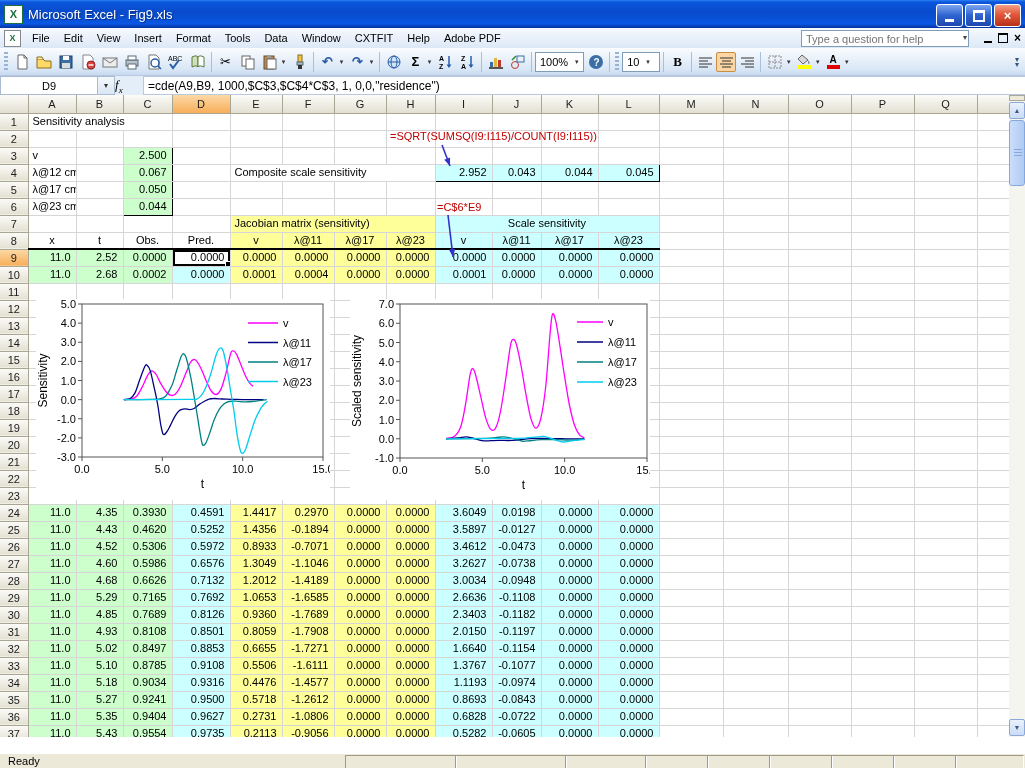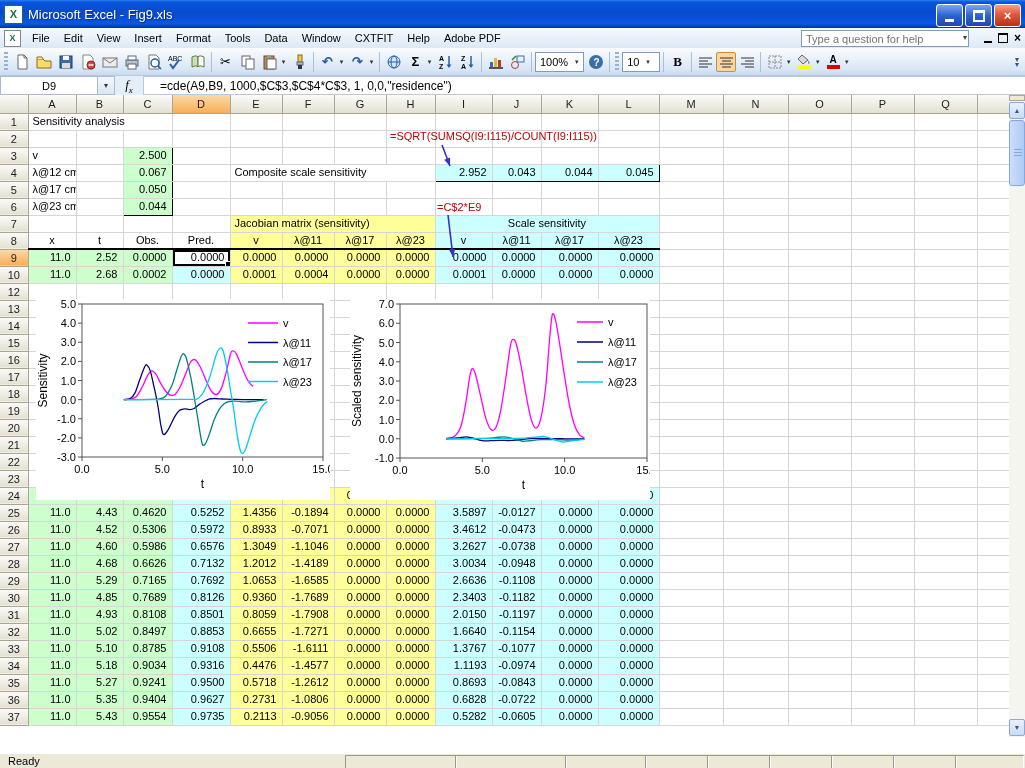--- a/index.html
+++ b/index.html
@@ -52,24 +52,24 @@
   .color-btn{width:20px;height:20px;display:flex;flex-direction:column;align-items:center;justify-content:center;}
   .color-btn .bar{width:13px;height:4px;margin-top:1px;}
   .chev{margin-left:auto;margin-right:2px;width:12px;color:#33557F;font-size:8px;display:flex;flex-direction:column;align-items:center;line-height:5px;}
   
   .fbar{position:absolute;left:0;top:76px;width:1025px;height:19px;background:#E4EEF9;
     border-bottom:1px solid #B9C9DD;display:flex;align-items:center;font-size:12px;}
   .namebox{width:96px;height:17px;background:#fff;border:1px solid #A9BAD1;display:flex;align-items:center;
     justify-content:center;font-size:11px;}
   .namedrop{width:16px;height:17px;display:flex;align-items:center;justify-content:center;font-size:8px;color:#333;
     border:1px solid #A9BAD1;border-left:none;background:linear-gradient(#F4F8FD,#D9E6F4);}
-  .fx{width:28px;text-align:center;font-family:"Liberation Serif",serif;font-style:italic;font-size:13px;}
+  .fx{width:28px;text-align:left;font-family:"Liberation Serif",serif;font-style:italic;font-size:13px;}
   .fx sub{font-size:9px;}
   .fwin{flex:1;height:17px;background:#fff;border:1px solid #B9C9DD;border-right:none;
-    display:flex;align-items:center;padding-left:16px;font-size:12px;}
+    display:flex;align-items:center;padding-left:4px;font-size:12px;}
   
   #sheetRegion{position:absolute;left:0;top:95px;width:1025px;height:642px;background:#fff;overflow:hidden;}
   #gridwrap{position:absolute;left:0;top:0;width:1009px;height:642px;overflow:hidden;}
   table.grid{border-collapse:collapse;table-layout:fixed;width:1009px;}
   .grid th,.grid td{padding:0;overflow:hidden;white-space:nowrap;box-sizing:border-box;}
   .grid td{border-right:1px solid #D6D6D6;border-bottom:1px solid #D6D6D6;height:17px;
     font-size:11px;line-height:15px;color:#000;}
   .grid th{background:linear-gradient(#FBFBF8,#E3E0D2);border-right:1px solid #A9A694;
     border-bottom:1px solid #A9A694;font-weight:normal;font-size:11px;height:18px;color:#1c1c1c;}
   .grid th.rowh{height:17px;}
@@ -619,20 +619,41 @@
               <td class="f-cyan num">0.0000</td>
               <td class="f-cyan num">0.0000</td>
               <td class=""></td>
               <td class=""></td>
               <td class=""></td>
               <td class=""></td>
               <td class=""></td>
               <td></td>
             </tr>
             <tr>
+              <th class="rowh">11</th>
+              <td class=""></td>
+              <td class=""></td>
+              <td class=""></td>
+              <td class=""></td>
+              <td class=""></td>
+              <td class=""></td>
+              <td class=""></td>
+              <td class=""></td>
+              <td class=""></td>
+              <td class=""></td>
+              <td class=""></td>
+              <td class=""></td>
+              <td class=""></td>
+              <td class=""></td>
+              <td class=""></td>
+              <td class=""></td>
+              <td class=""></td>
+              <td></td>
+            </tr>
+            <tr>
               <th class="rowh">12</th>
               <td class=""></td>
               <td class=""></td>
               <td class=""></td>
               <td class=""></td>
               <td class=""></td>
               <td class=""></td>
               <td class=""></td>
               <td class=""></td>
               <td class=""></td>
@@ -1169,21 +1190,21 @@
               <td class=""></td>
               <td class=""></td>
               <td class=""></td>
               <td></td>
             </tr>
           </tbody>
         </table>
       </div>
 
     <div class="red-note" style="left:390px;top:35px">=SQRT(SUMSQ(I9:I115)/COUNT(I9:I115))</div>
-    <div class="red-note" style="left:437px;top:106px">=C$2*E9</div>
+    <div class="red-note" style="left:437px;top:106px">=C$6*E9</div>
     <svg id="annot-svg">
         <line x1="442" y1="50" x2="450" y2="71" stroke="#3333CC" stroke-width="1.6"></line>
         <polygon points="450.0,71.0 444.2,64.7 450.1,62.4" fill="#3333CC"></polygon>
         <line x1="448" y1="120" x2="453" y2="162" stroke="#3333CC" stroke-width="1.6"></line>
         <polygon points="453.0,162.0 448.9,154.4 455.2,153.7" fill="#3333CC"></polygon>
       </svg>
 
     <div class="vscroll">
       <div class="vsplit"></div>
       <div class="sbtn" style="top:7px">▲</div>

